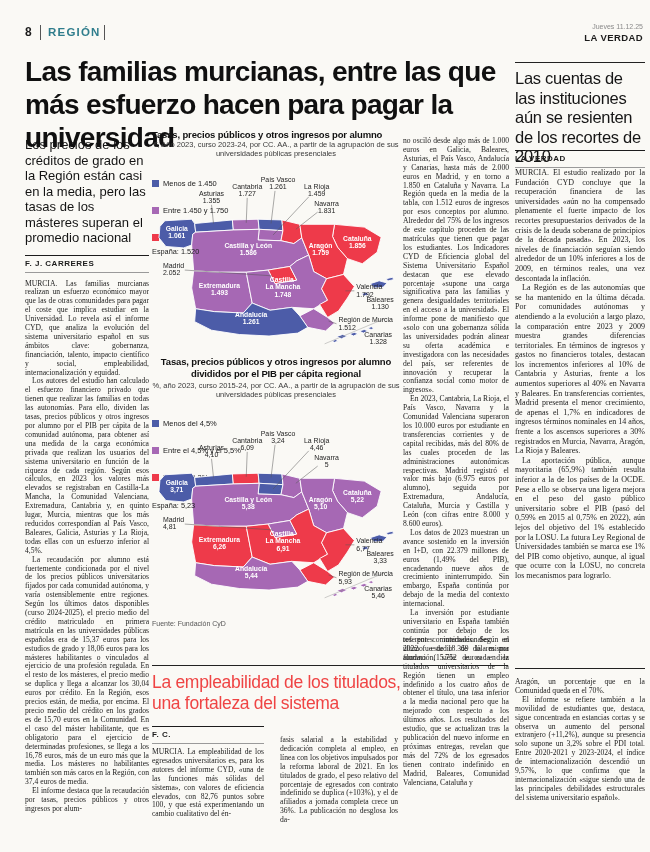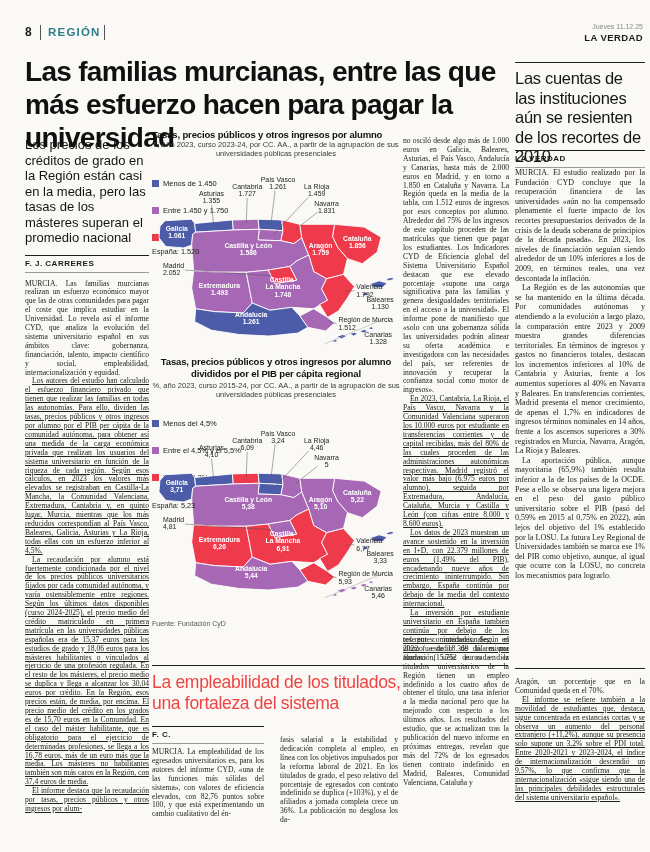--- a/index.html
+++ b/index.html
@@ -16,21 +16,21 @@
   .headline{left:25px;top:55px;width:492px;font-size:28px;line-height:33px;font-weight:800;
             letter-spacing:-.7px;color:#101010;}
   
   .col1{left:25px;top:137px;width:124px;height:710px;overflow:hidden;}
   .standfirst{font-size:13px;line-height:15.5px;color:#141414;margin:0 0 9px 0;}
   .byline-box{border-top:1px solid #1c1c1c;border-bottom:1px solid #9a9a9a;
               padding:3px 0 4px 0;font-size:8px;font-weight:700;letter-spacing:.5px;margin-bottom:7px;}
   .bodytext{font-family:"Liberation Serif",serif;font-size:7.6px;line-height:8.9px;
             text-align:justify;color:#222;}
   .bodytext p{margin:0;}
-  .bodytext p + p{text-indent:7px;text-decoration:underline;}
+  .bodytext p + p{text-indent:7px;}
   
   .maps{left:152px;top:129px;width:248px;height:530px;text-align:center;}
   .map-title{font-size:9.5px;font-weight:800;letter-spacing:-.15px;color:#111;white-space:nowrap;}
   .map-title.wrap{white-space:normal;line-height:11.5px;}
   .map-sub{font-size:7.5px;line-height:8.8px;color:#3a3a3a;}
   .legend-row{display:flex;align-items:center;height:11px;font-size:7.5px;color:#222;margin-top:16px;}
   .swatch{width:7px;height:7px;margin-right:4px;flex:0 0 auto;}
   .map-source{font-size:7px;color:#555;}
   .lbl-out{fill:#1e1e1e;font:7px "Liberation Sans",sans-serif;}
   .lbl-in{fill:#ffffff;font:700 6.8px "Liberation Sans",sans-serif;}

